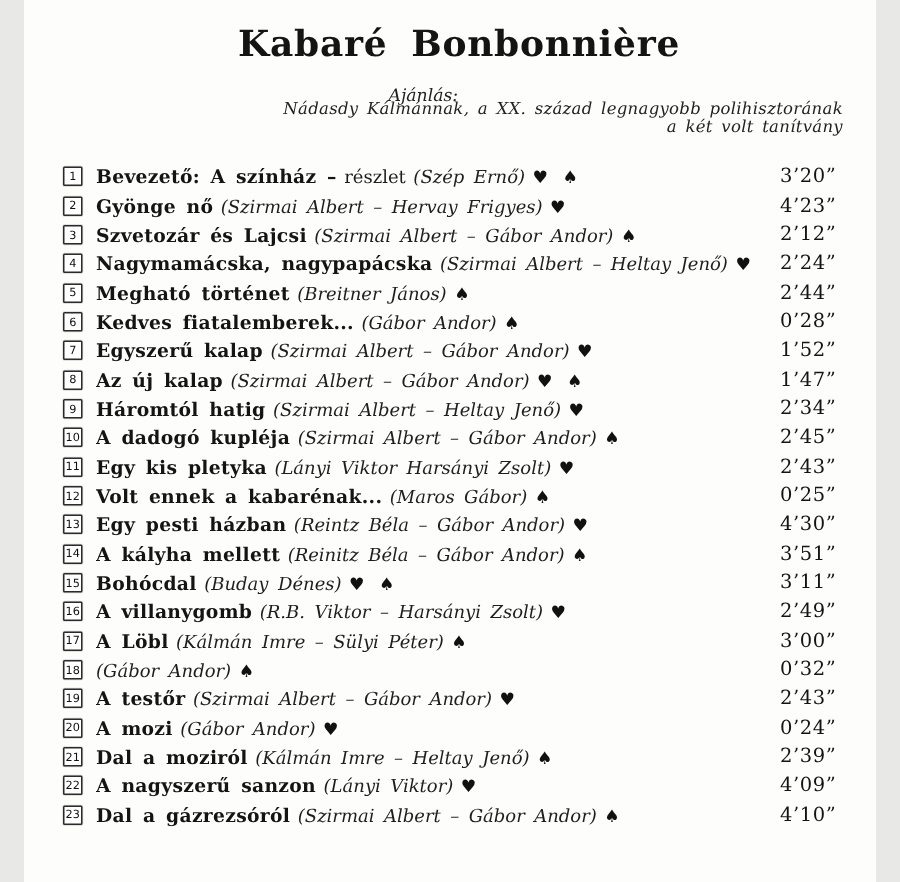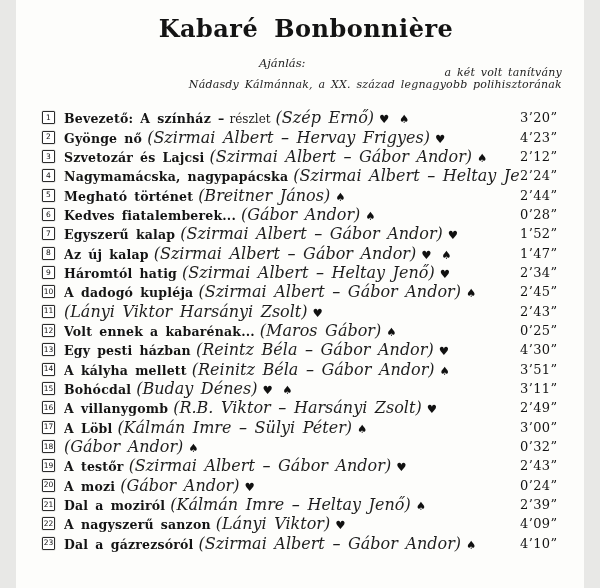--- a/index.html
+++ b/index.html
@@ -99,21 +99,21 @@
     letter-spacing: 0.2px;
     word-spacing: 2.5px;
     color: #141414;
   }
   .t-reg {
     font-size: 12px;
     color: #1c1c1c;
   }
   .t-credits {
     font-style: italic;
-    font-size: 16px;
+    font-size: 12px;
     word-spacing: 2.5px;
     color: #1e1e1e;
   }
   .t-symbols {
     font-size: 11.5px;
     letter-spacing: 3px;
     color: #111;
     font-family: "DejaVu Sans", sans-serif;
   }
   .t-duration {
@@ -128,22 +128,22 @@
 </head>
 <body>
 
 <div class="page">
 
   <h1 class="title">Kabaré Bonbonnière</h1>
 
   <span class="ded-label">Ajánlás:</span>
 
   <div class="ded-lines">
+    <div>Nádasdy Kálmánnak, a XX. század legnagyobb polihisztorának</div>
     <div>a két volt tanítvány</div>
-    <div>Nádasdy Kálmánnak, a XX. század legnagyobb polihisztorának</div>
   </div>
 
   <div class="tracklist" id="tracklist">
 
       <div class="track-row">
         <span class="num-box">
           <span class="num">1</span>
         </span>
         <span class="track-text">
           <span class="t-bold">Bevezető: A színház –</span>
@@ -269,20 +269,21 @@
           <span class="t-symbols">♠</span>
         </span>
         <span class="t-duration">2’45”</span>
       </div>
 
       <div class="track-row">
         <span class="num-box">
           <span class="num">11</span>
         </span>
         <span class="track-text">
+          <span class="t-bold">Egy kis pletyka</span>
 
           <span class="t-credits">(Lányi Viktor  Harsányi Zsolt)</span>
           <span class="t-symbols">♥</span>
         </span>
         <span class="t-duration">2’43”</span>
       </div>
 
       <div class="track-row">
         <span class="num-box">
           <span class="num">12</span>

